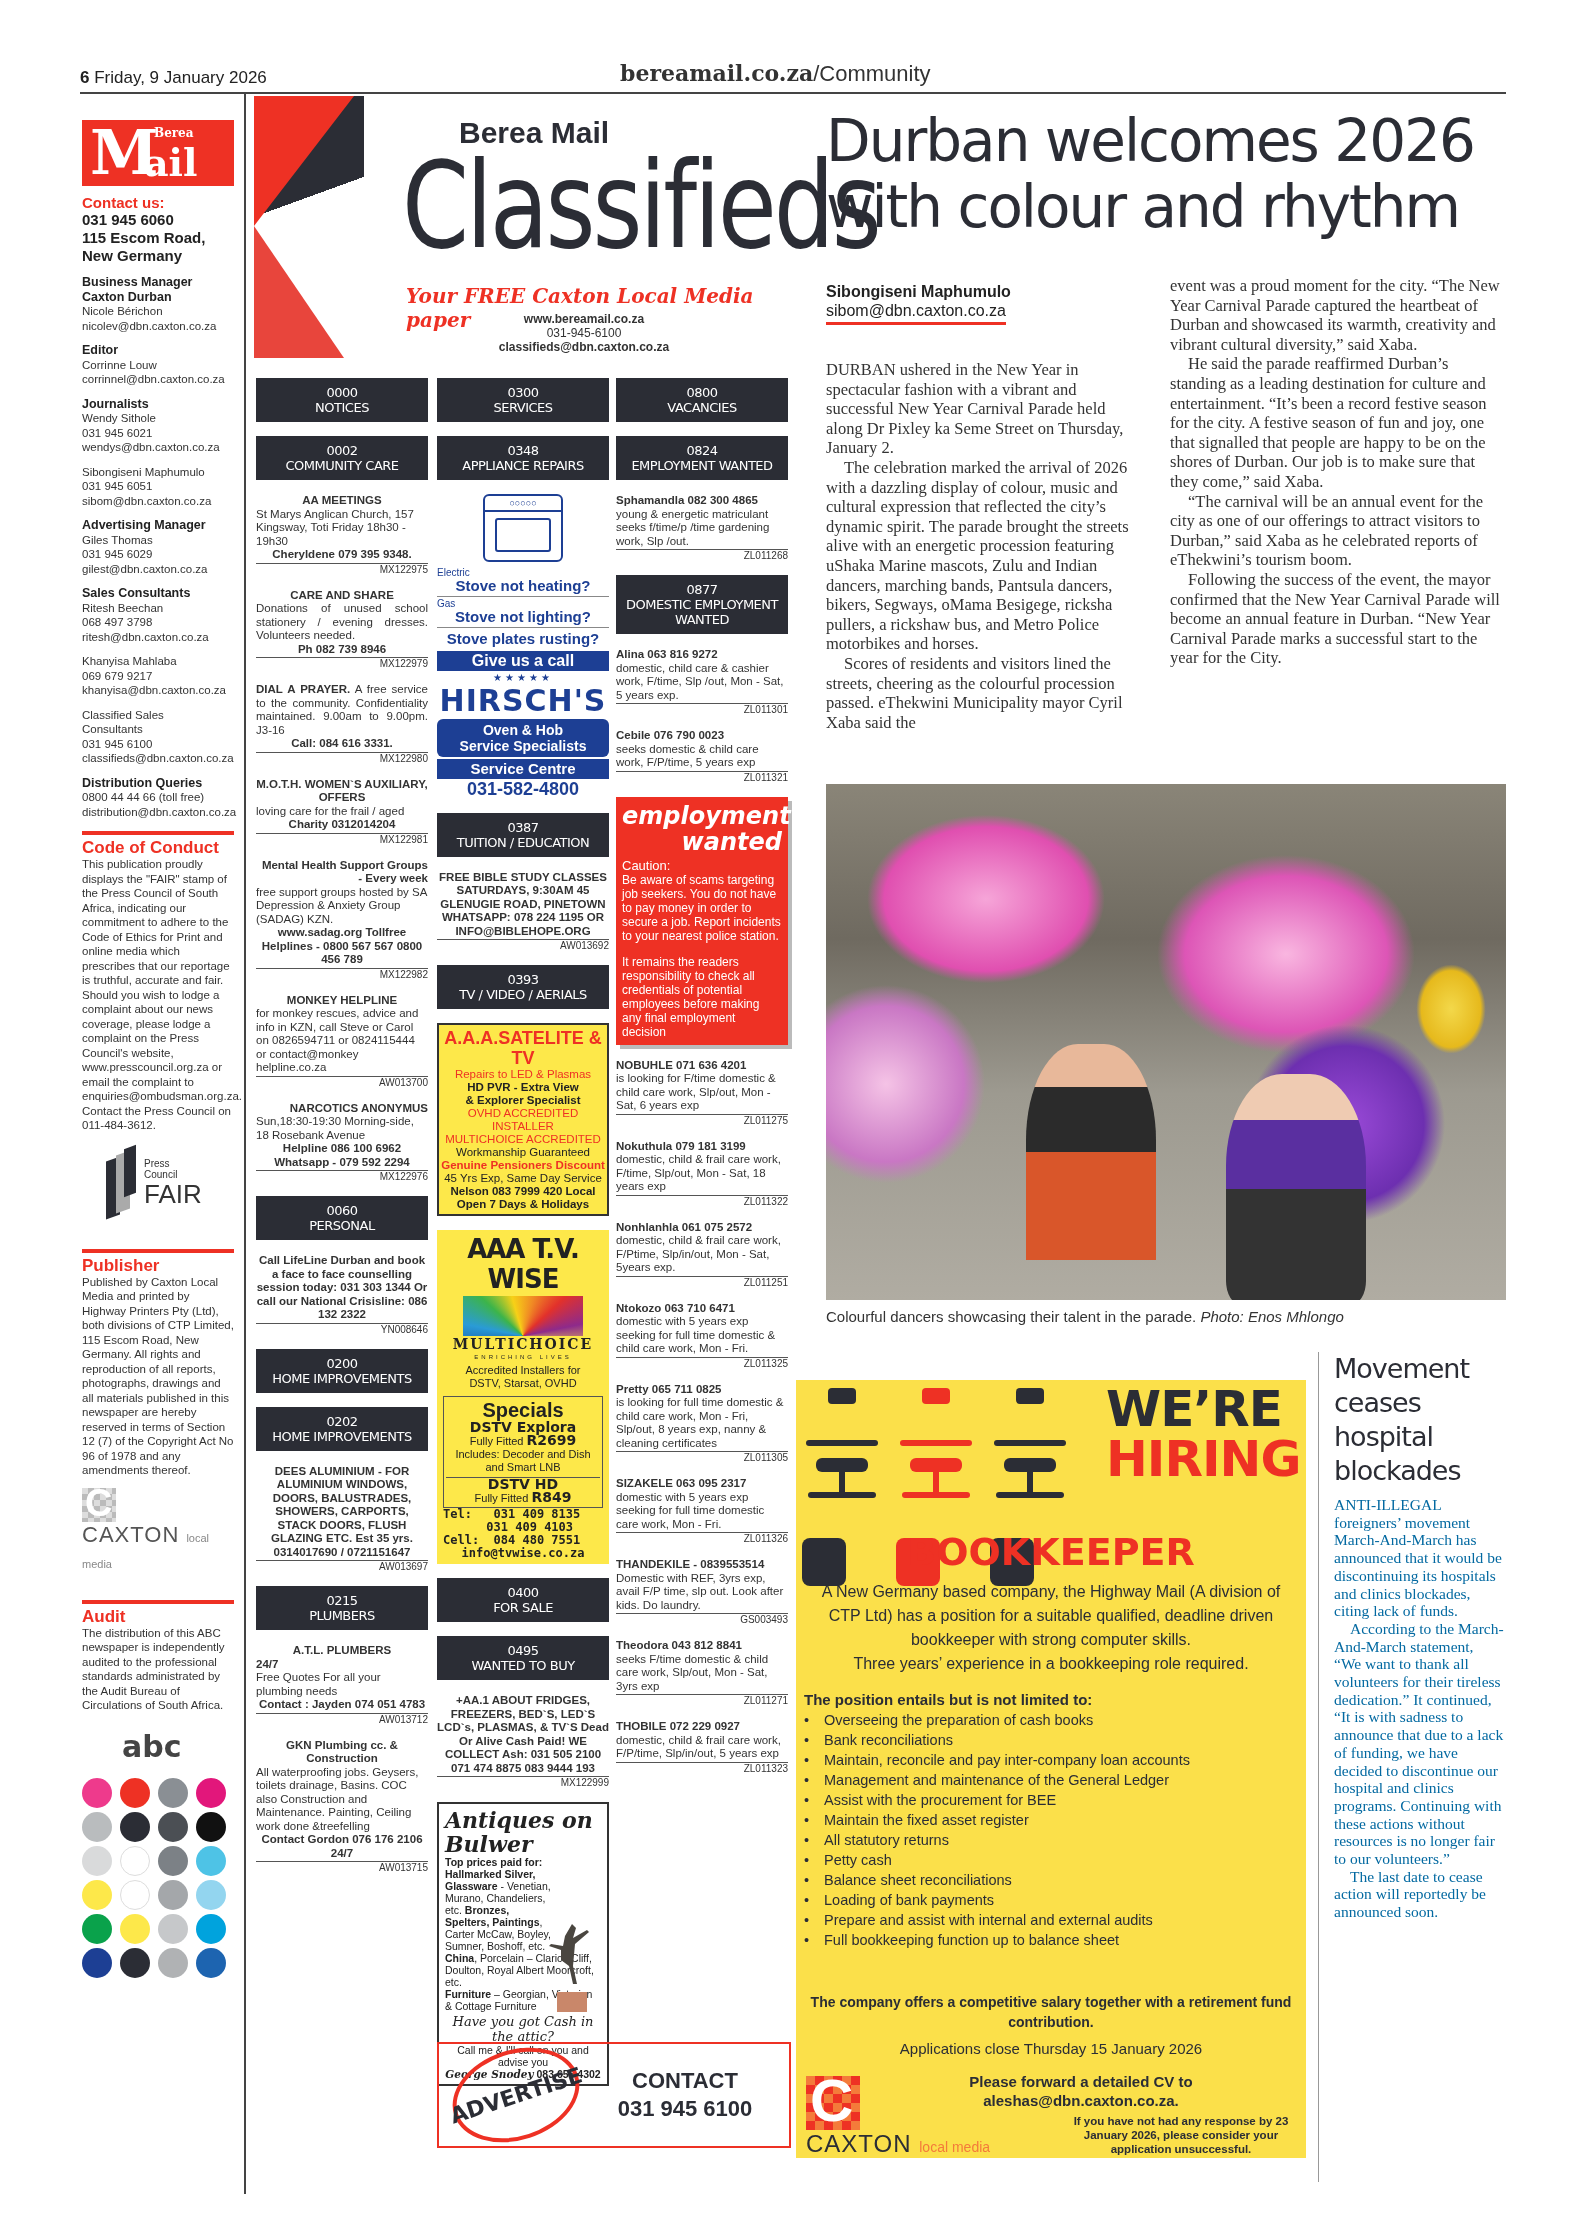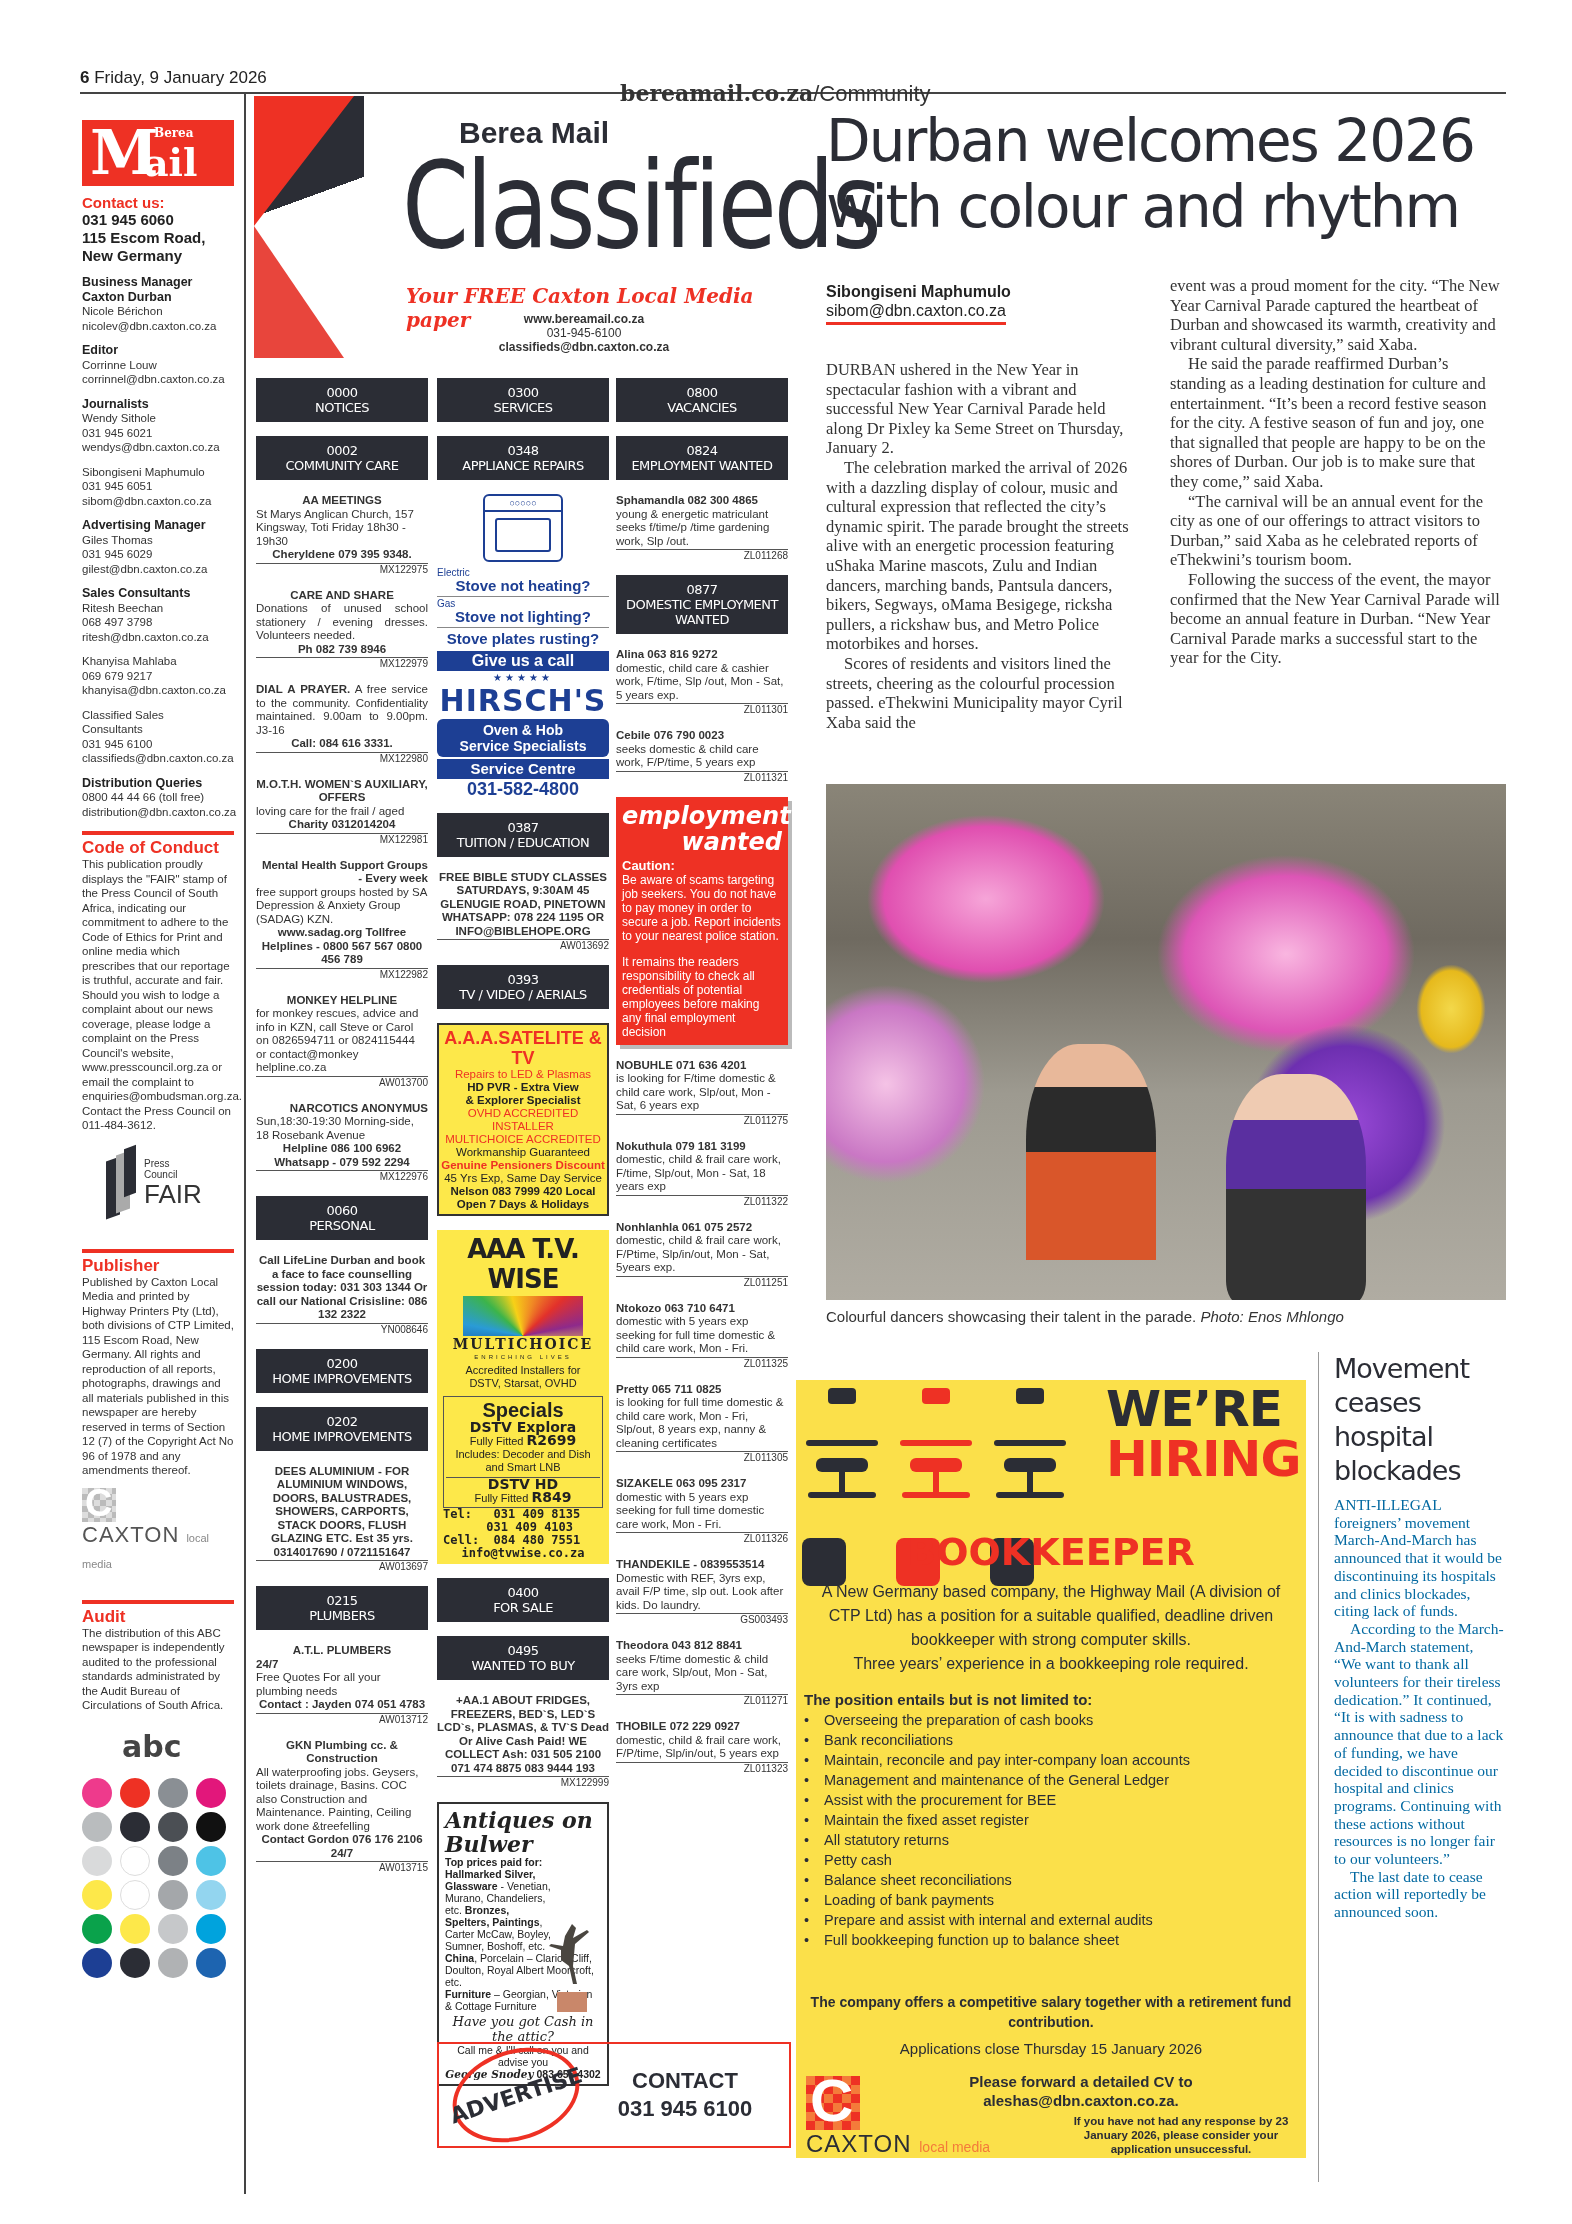--- a/index.html
+++ b/index.html
@@ -2,21 +2,21 @@
 <html><head>
 <meta charset="utf-8">
 <style>
 *{box-sizing:border-box;margin:0;padding:0}
 body{width:1572px;height:2224px;background:#fff;font-family:"Liberation Sans",sans-serif;color:#222;position:relative;overflow:hidden}
 .abs{position:absolute}
 
 .topbar{left:80px;top:66px;width:1426px;height:28px;border-bottom:2px solid #444}
 .pgnum{left:80px;top:68px;font-size:17px}
 .pgnum b{font-weight:bold}
-.section{left:620px;top:80px;font-size:22px;color:#333}
+.section{left:620px;top:60px;font-size:22px;color:#333}
 .section b{font-family:"DejaVu Serif",serif;font-weight:bold}
 
 .sidebar{left:82px;top:120px;width:152px;font-family:"Liberation Sans",sans-serif;}
 .vrule{left:244px;top:94px;width:2px;height:2100px;background:#444}
 .logo{width:152px;height:66px;background:#ee3124;color:#fff;position:relative;margin-bottom:8px}
 .logo .m{position:absolute;left:8px;top:0;font-family:"DejaVu Serif",serif;font-weight:bold;font-size:62px;line-height:66px}
 .logo .ail{position:absolute;left:62px;top:20px;font-family:"DejaVu Serif",serif;font-weight:bold;font-size:38px}
 .logo .berea{position:absolute;left:72px;top:6px;font-family:"DejaVu Serif",serif;font-weight:bold;font-size:12px}
 .contact-h{color:#ee3124;font-weight:bold;font-size:15px}
 .contact-b{font-weight:bold;font-size:15px;line-height:18px;color:#222}
@@ -90,21 +90,21 @@
 
 .ant{border:2px solid #333;padding:4px 6px;font-size:10.5px;line-height:12px;margin-bottom:14px;position:relative;color:#222}
 .ant .t{font-family:"DejaVu Serif",serif;font-style:italic;font-weight:bold;font-size:22px;line-height:24px}
 .ant .b{font-weight:bold}
 .ant .q{font-family:"DejaVu Serif",serif;font-style:italic;font-weight:normal;font-size:13px;text-align:center;line-height:15px;margin-top:2px}
 .ant .c{text-align:center}
 .ant .statue{position:absolute;right:10px;top:110px;width:50px;height:100px}
 
 .empbox{background:#ee3124;color:#fff;padding:6px;margin-bottom:14px;box-shadow:4px 4px 0 #bbb;font-size:12px;line-height:14px}
 .empbox .t{font-family:"DejaVu Sans",sans-serif;font-style:italic;font-weight:bold;font-size:24px;line-height:26px;text-align:right}
-.empbox .cau{font-weight:bold;font-size:13px;margin-top:4px}
+.empbox .cau{font-weight:normal;font-size:13px;margin-top:4px}
 
 .advert{left:437px;top:2042px;width:354px;height:106px;border:2px solid #ee3124;display:flex;align-items:center}
 .advert .stamp{width:130px;height:90px;margin-left:12px;border:4px solid #ee3124;border-radius:50%;display:flex;align-items:center;justify-content:center;font-family:"DejaVu Sans",sans-serif;font-weight:bold;font-size:22px;color:#2b2d35;transform:rotate(-18deg)}
 .advert .ct{flex:1;text-align:center;font-weight:bold;color:#2b2d35;font-size:22px;line-height:28px}
 
 .headline{left:826px;top:108px;width:690px;font-family:"DejaVu Sans",sans-serif;font-size:58px;line-height:66px;color:#2b2d35;letter-spacing:-2px}
 .byline{left:826px;top:282px;font-size:16px;line-height:19px}
 .byline .n{font-weight:bold}
 .byline .e{border-bottom:3px solid #ee3124;display:inline-block;padding-bottom:2px}
 .body1{left:826px;top:360px;width:318px;font-family:"Liberation Serif",serif;font-size:16.5px;line-height:19.6px;color:#333}

